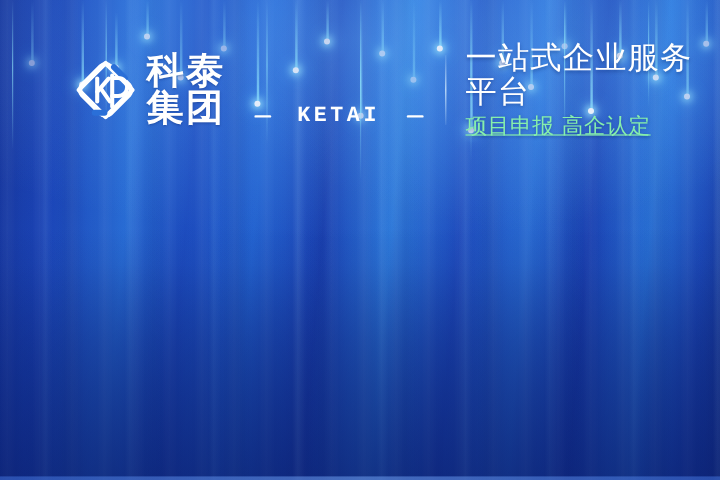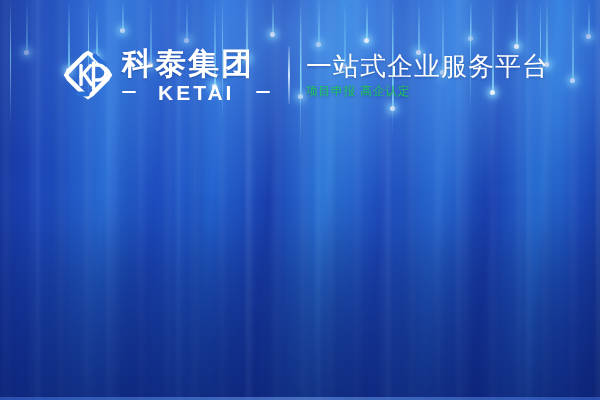--- a/index.html
+++ b/index.html
@@ -99,50 +99,52 @@
   
   .header{
     position:absolute;left:0;top:40px;width:600px;height:70px;
     display:flex;align-items:center;
   }
   .brand{
     display:flex;align-items:center;
     margin-left:62px;
   }
   .logo-mark{width:52px;height:52px;flex:0 0 auto;}
-  .brand-text{margin-left:8px;display:flex;flex-direction:column;align-items:flex-start;}
+  .brand-text{margin-left:8px;display:flex;flex-direction:row;align-items:flex-end;}
   .brand-cn{
     font-size:31px;font-weight:700;color:#ffffff;
     letter-spacing:2px;line-height:1;
     font-family:"DejaVu Sans","Liberation Sans",sans-serif;
     text-shadow:0 1px 2px rgba(0,25,90,.35);
   }
   .brand-en{
     margin-top:3px;
     display:flex;align-items:center;gap:22px;
-    font-size:21px;font-weight:700;color:#ffffff;letter-spacing:3px;
+    font-size:18px;font-weight:700;color:#ffffff;letter-spacing:3px;
     line-height:1;
+    font-family:Liberation Mono, monospace;
   }
   .brand-en .dash{display:block;width:14px;height:2.5px;background:#ffffff;border-radius:1px;}
 
   .divider{
     width:1.5px;height:58px;margin:0 16px 0 18px;
     background:linear-gradient(180deg,rgba(190,225,255,.15),rgba(215,238,255,.95),rgba(190,225,255,.15));
   }
   .tagline{display:flex;flex-direction:column;justify-content:center;}
   .tagline-main{
     font-size:26px;color:#ffffff;line-height:1.08;letter-spacing:1px;
     font-family:"DejaVu Serif","Liberation Serif",serif;
     text-shadow:0 1px 3px rgba(0,25,90,.35);
   }
   .tagline-sub{
     margin-top:5px;
-    font-size:12px;color:#22c55e;line-height:1.1;letter-spacing:.5px;
+    font-size:18px;color:#86efac;line-height:1.1;letter-spacing:.5px;
     font-family:"DejaVu Serif","Liberation Serif",serif;
     text-shadow:0 1px 3px rgba(0,25,90,.35);
+    text-decoration:underline;
   }
 
   
   .headline{
     position:absolute;left:55px;top:150px;width:505px;
     font-size:31px;font-weight:700;color:#ffffff;
     line-height:1.48;letter-spacing:.5px;
     font-family:"DejaVu Sans","Liberation Sans",sans-serif;
     text-shadow:0 2px 5px rgba(0,25,95,.30);
   }

